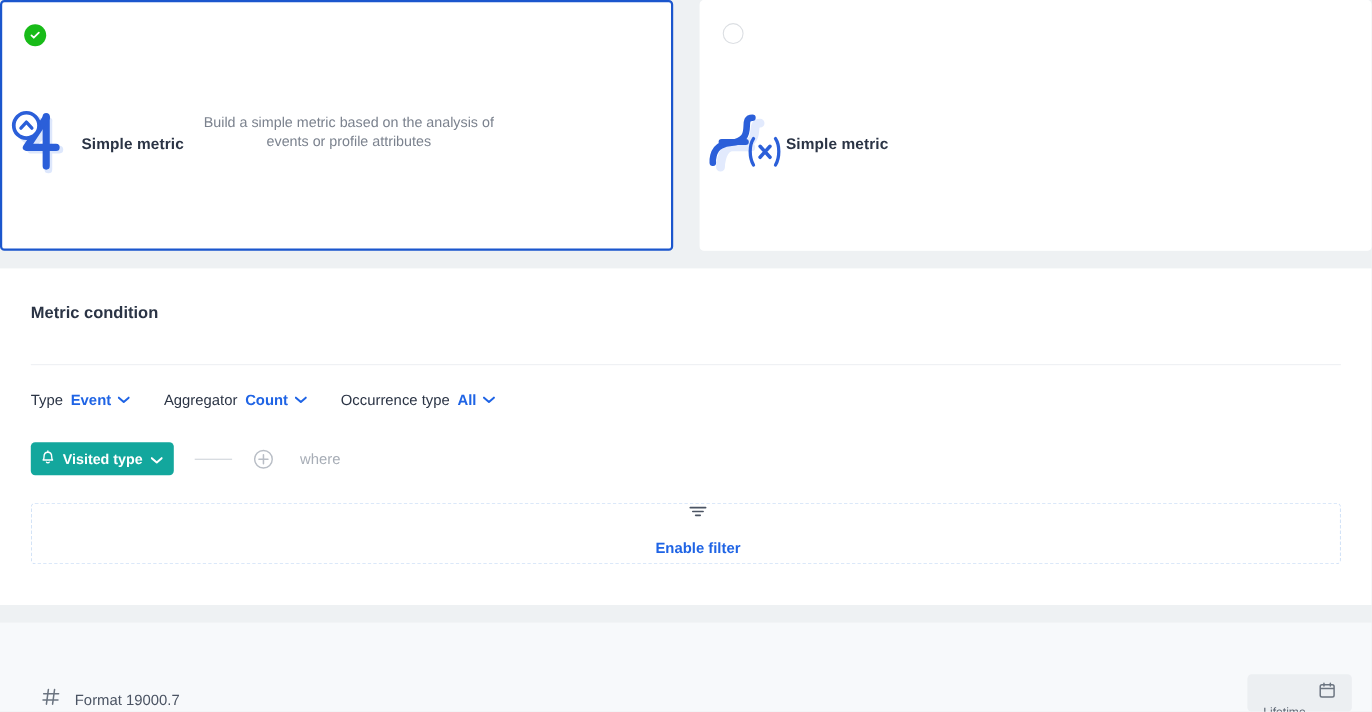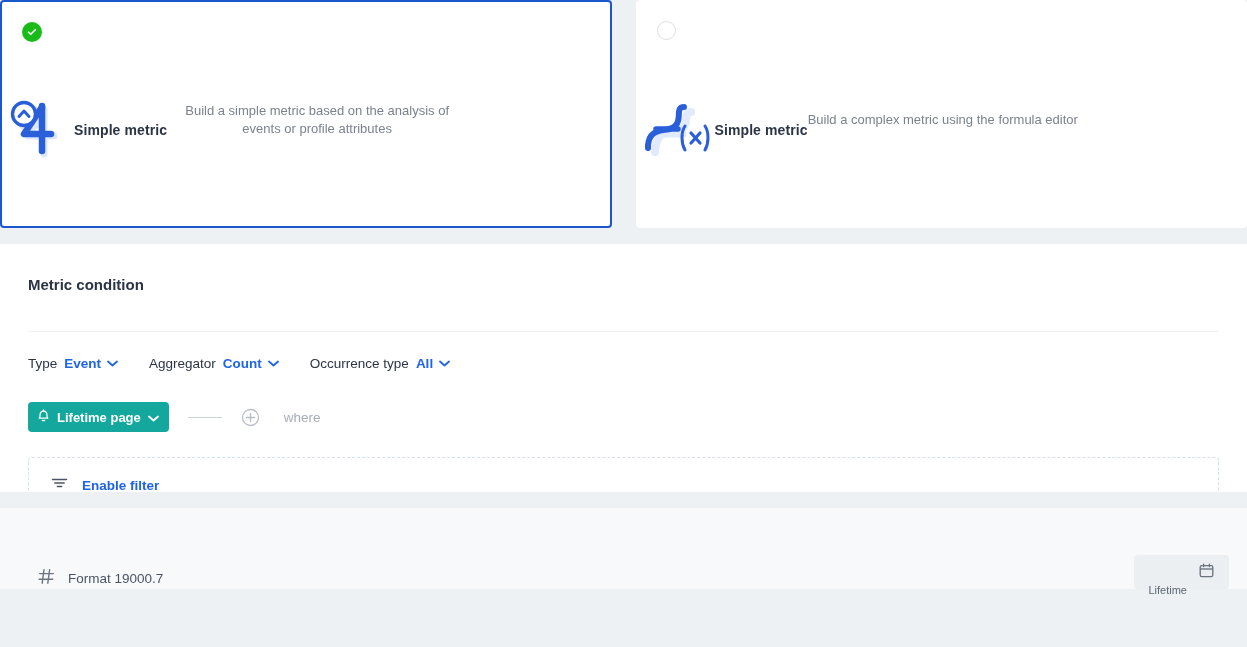--- a/index.html
+++ b/index.html
@@ -74,21 +74,21 @@
     color: #7b828e;
     text-align: center;
     max-width: 300px;
   }
 
   
   .panel {
     margin-top: 16px;
     background: #ffffff;
     width: 1247px;
-    height: 248px;
+    height: 306px;
     padding: 0 28px;
   }
   .panel-title {
     padding-top: 32px;
     font-size: 15px;
     font-weight: bold;
     color: #2b3445;
   }
   .divider {
     margin-top: 38px;
@@ -153,20 +153,21 @@
   .filter-box {
     margin-top: 25px;
     height: 56px;
     border: 1px dashed #cfe0f7;
     border-radius: 4px;
     display: flex;
     align-items: center;
     padding-left: 22px;
     gap: 14px;
     cursor: pointer;
+    flex-direction: column;
   }
   .filter-label {
     color: #1f64e5;
     font-size: 13.5px;
     font-weight: bold;
   }
 
   
   .bottom-gap { height: 16px; background: #eef1f3; }
   .bottom-bar {
@@ -244,21 +245,20 @@
         <path d="M11 55 C11 55 10 43 19 39 C27 35 33 39 39 32 C45 25 38 14 47 14" fill="none" stroke="#2b5fd9" stroke-width="6" stroke-linecap="round"></path>
         <path d="M19 36 L41 36" fill="none" stroke="#2b5fd9" stroke-width="5.5" stroke-linecap="round"></path>
 
         <path d="M48 33 C44 39 44 50 48 57" fill="none" stroke="#2b5fd9" stroke-width="3" stroke-linecap="round"></path>
         <path d="M68 33 C72 39 72 50 68 57" fill="none" stroke="#2b5fd9" stroke-width="3" stroke-linecap="round"></path>
         <path d="M54 40 L63 50 M63 40 L54 50" fill="none" stroke="#2b5fd9" stroke-width="3.2" stroke-linecap="round"></path>
       </svg>
     </div>
 
     <div class="card-title">Simple metric</div>
-    <div class="card-desc">Build a complex metric using the formula editor</div>
   </div>
 </div>
 
 <div class="panel">
 
   <div class="panel-title">Metric condition</div>
 
   <div class="divider"></div>
 
   <div class="selectors">
@@ -298,21 +298,21 @@
 
     <div class="pill">
       <span>
         <svg width="13" height="15" viewBox="0 0 13 15" aria-hidden="true">
           <path d="M2.2 10.2 C2.2 10.2 3 9.4 3 7.4 C3 4.8 4.3 3.1 6.5 3.1 C8.7 3.1 10 4.8 10 7.4
                    C10 9.4 10.8 10.2 10.8 10.2 Z" fill="none" stroke="#ffffff" stroke-width="1.25" stroke-linejoin="round"></path>
           <path d="M5.3 12.2 C5.6 12.9 7.4 12.9 7.7 12.2" fill="none" stroke="#ffffff" stroke-width="1.25" stroke-linecap="round"></path>
           <path d="M6.5 3.1 L6.5 1.9" fill="none" stroke="#ffffff" stroke-width="1.25" stroke-linecap="round"></path>
         </svg>
       </span>
-      <span>Lifetime page</span>
+      <span>Visited type</span>
       <span>
         <svg width="11" height="7" viewBox="0 0 11 7" aria-hidden="true">
           <path d="M1 1.5 L5.5 5.5 L10 1.5" fill="none" stroke="#ffffff" stroke-width="1.8" stroke-linecap="round" stroke-linejoin="round"></path>
         </svg>
       </span>
     </div>
 
     <div class="connector"></div>
 
     <span class="plus-circle">

